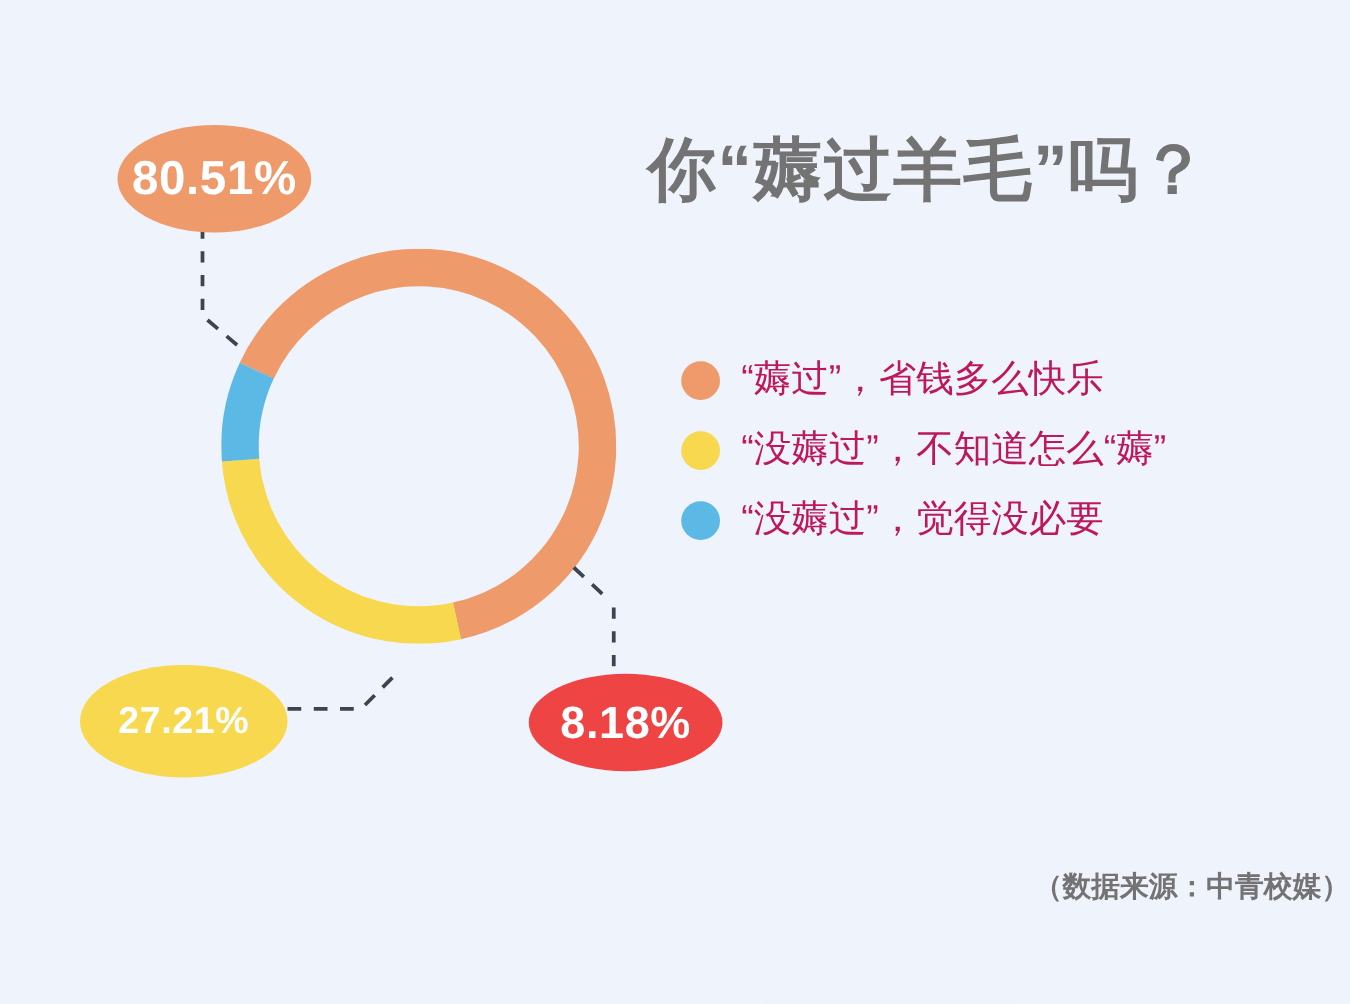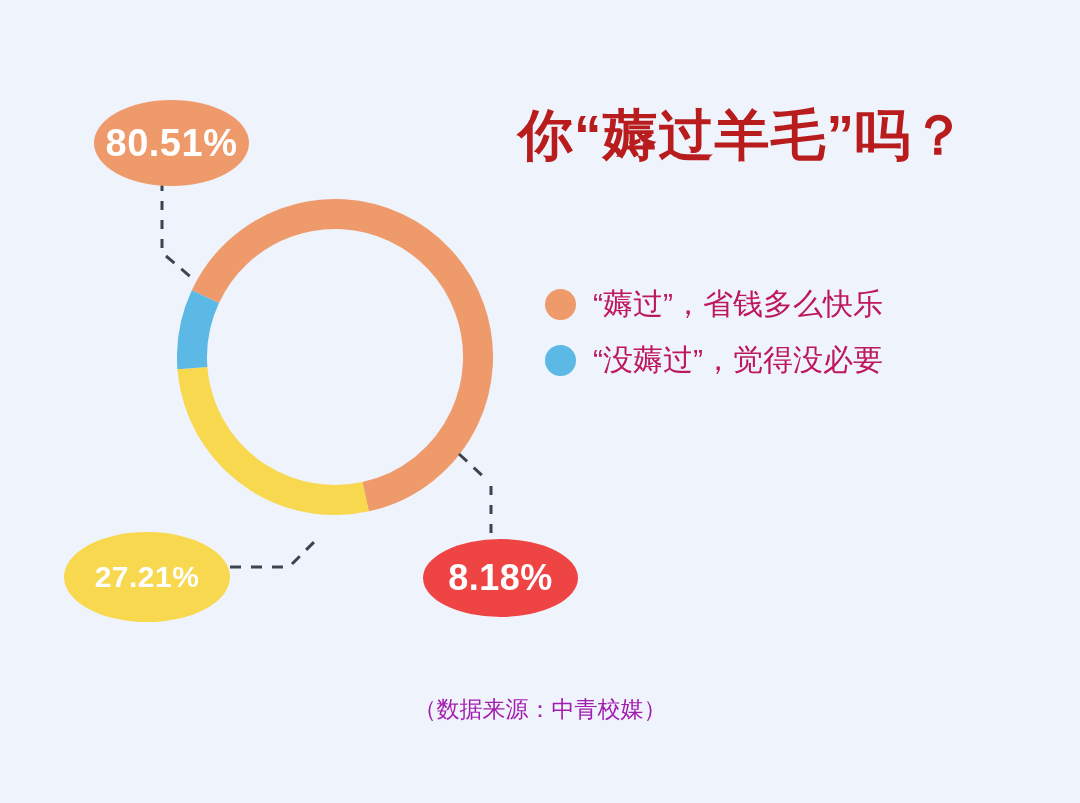--- a/index.html
+++ b/index.html
@@ -20,21 +20,21 @@
   }
 
   
   #chart-title {
     position: absolute;
     left: 518px;
     top: 105px;
     width: 520px;
     font-size: 55px;
     font-weight: 700;
-    color: #b91c1c;
+    color: #737373;
     letter-spacing: 1px;
     white-space: nowrap;
     line-height: 1.1;
   }
 
   
   #donut-wrap {
     position: absolute;
     left: 177px;
     top: 199px;
@@ -110,23 +110,24 @@
     white-space: nowrap;
     line-height: 1;
   }
 
   
   #source-note {
     position: absolute;
     left: 0;
     top: 694px;
     width: 1080px;
-    text-align: center;
+    text-align: right;
     font-size: 23px;
-    color: #a21caf;
+    color: #737373;
+    font-weight: bold;
   }
 </style>
 </head>
 <body>
 
 <div id="stage">
 
   <div id="chart-title">你“薅过羊毛”吗？</div>
 
   <div id="donut-wrap">
@@ -163,20 +164,24 @@
   <div class="bubble" id="bubble-yellow">27.21%</div>
 
   <div class="bubble" id="bubble-blue">8.18%</div>
 
   <div id="legend">
     <div class="legend-row">
       <span class="legend-dot" style="background:#ee9a6b"></span>
       <span class="legend-label">“薅过”，省钱多么快乐</span>
     </div>
     <div class="legend-row">
+      <span class="legend-dot" style="background:#f7d84e"></span>
+      <span class="legend-label">“没薅过”，不知道怎么“薅”</span>
+    </div>
+    <div class="legend-row">
       <span class="legend-dot" style="background:#5cb8e4"></span>
       <span class="legend-label">“没薅过”，觉得没必要</span>
     </div>
   </div>
 
   <div id="source-note">（数据来源：中青校媒）</div>
 
 </div>
 
 </body></html>

